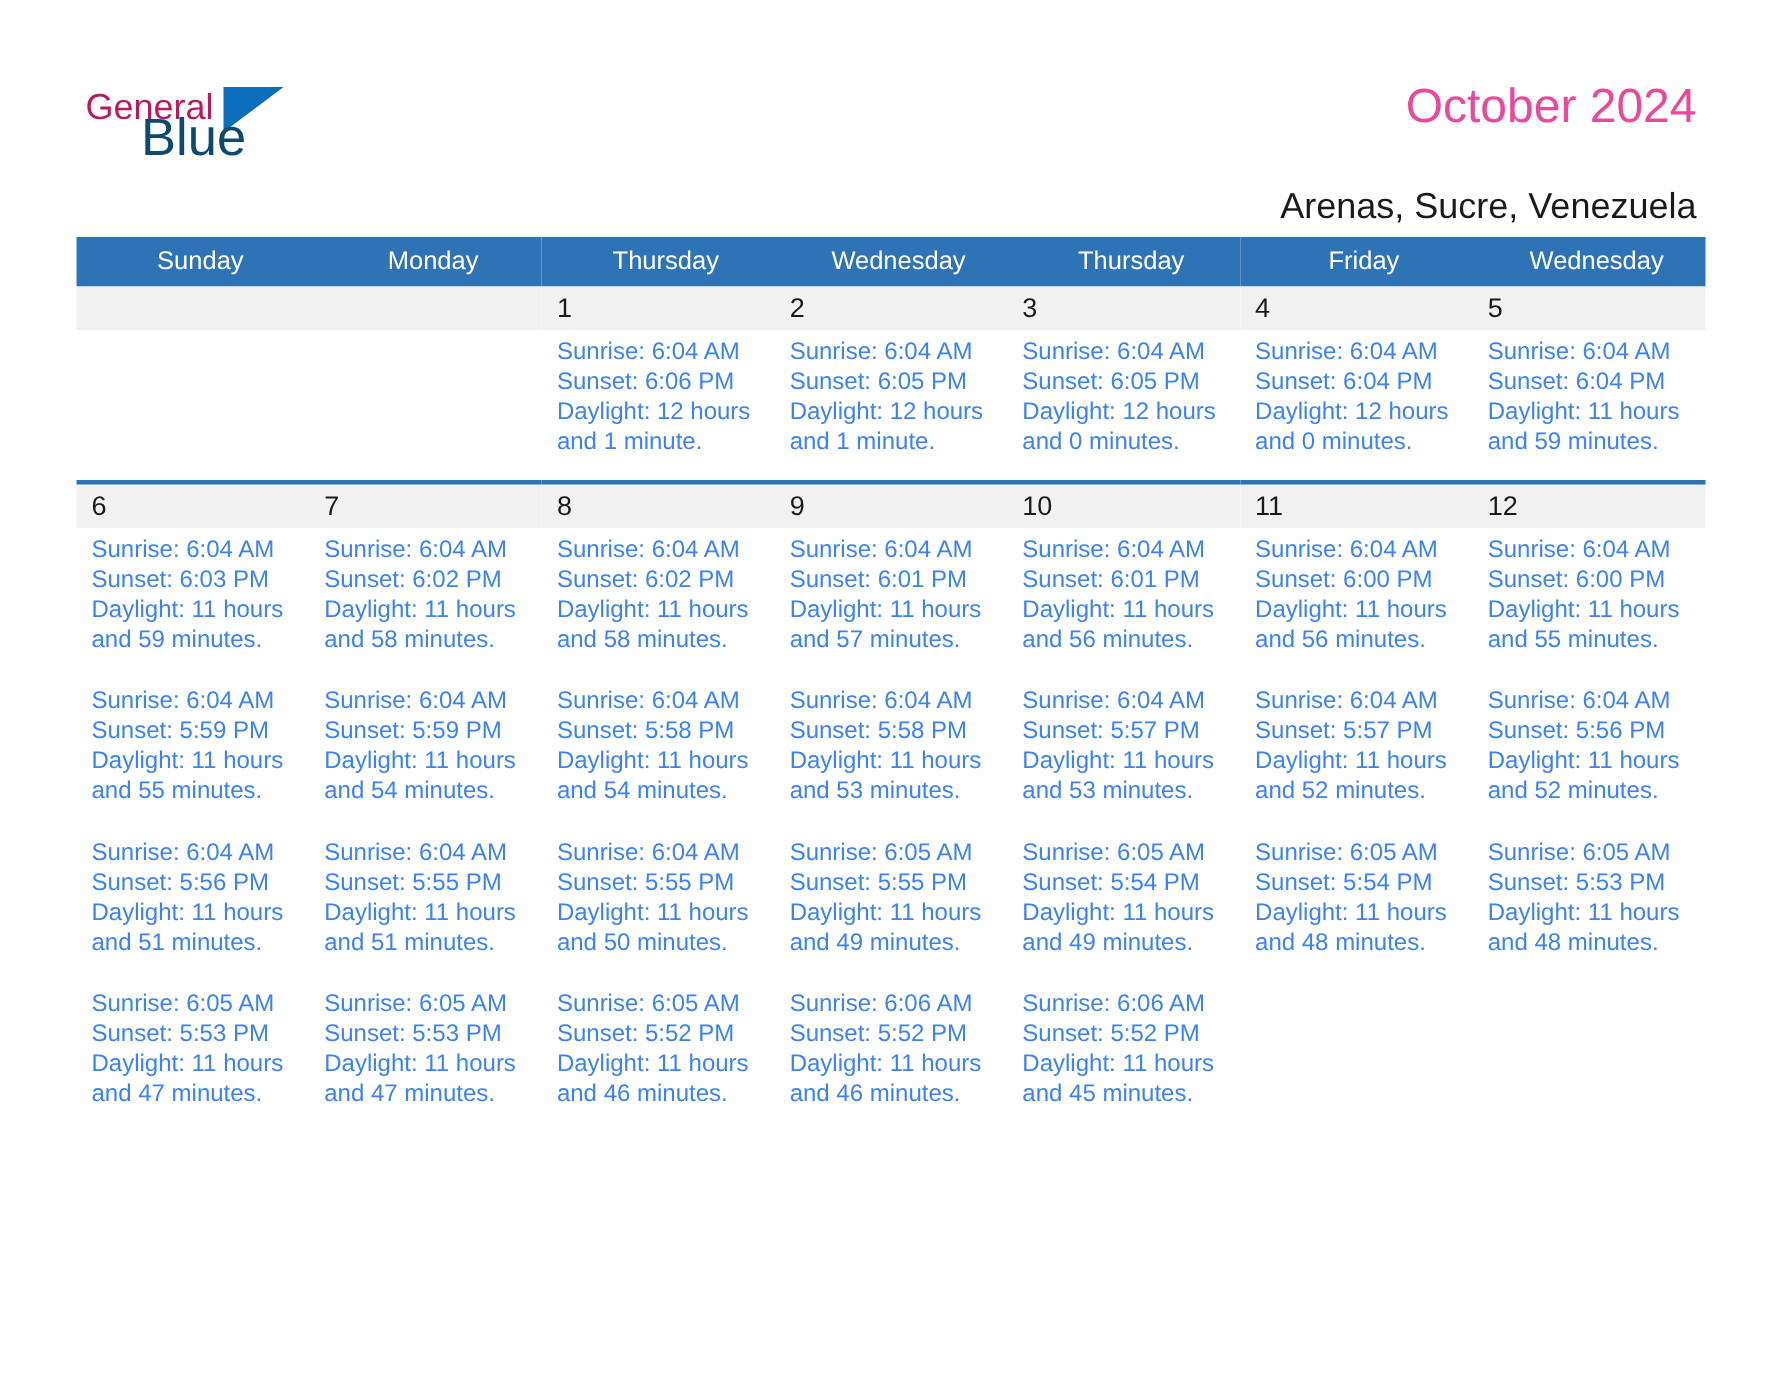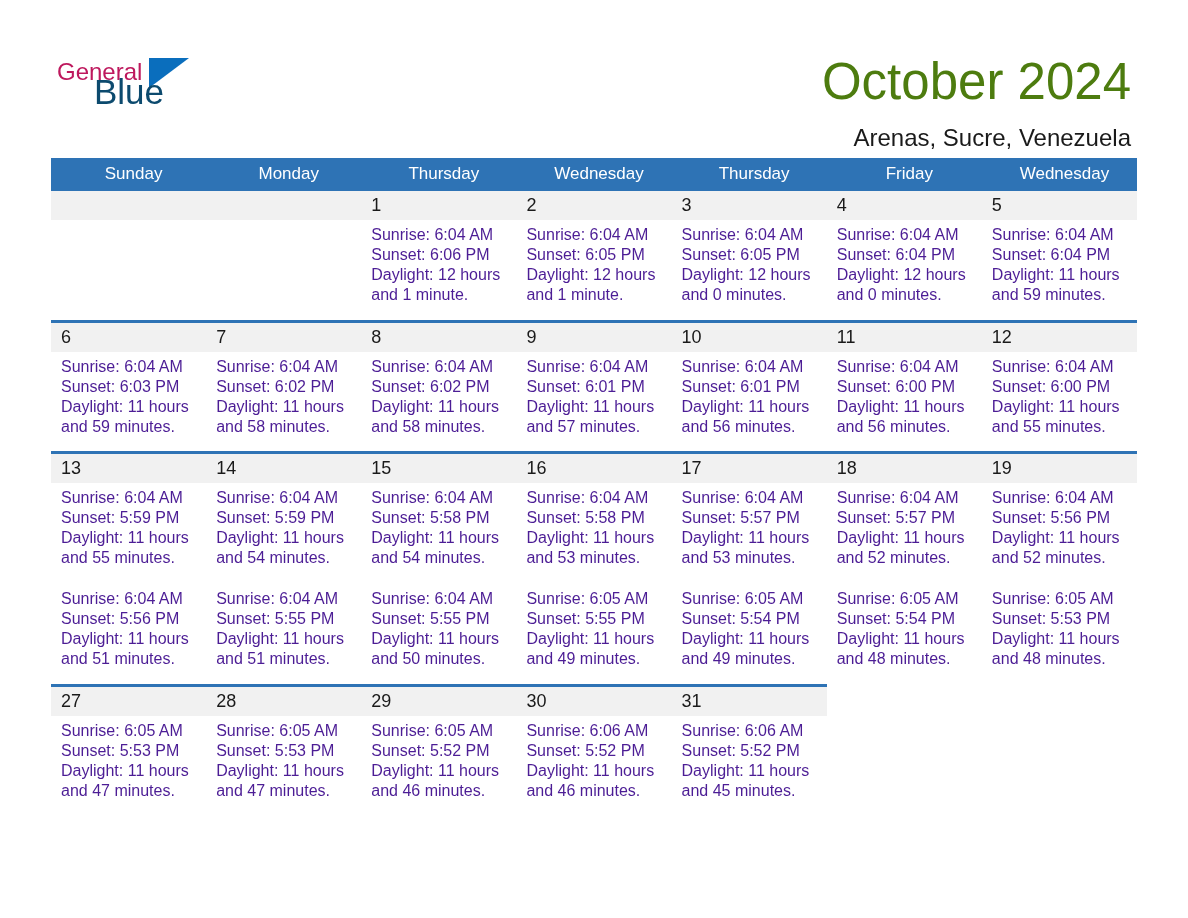--- a/index.html
+++ b/index.html
@@ -59,22 +59,22 @@
     left: 37px;
     top: 20px;
     font-size: 35px;
     color: #0c4a6e;
     line-height: 40px;
   }
   .title {
     position: absolute;
     right: 57px;
     top: 52px;
-    font-size: 51px;
-    color: #4d7c0f;
+    font-size: 32px;
+    color: #ec4899;
     text-align: right;
     white-space: nowrap;
     letter-spacing: 0px;
   }
   .subtitle {
     position: absolute;
     right: 57px;
     top: 124px;
     font-size: 24px;
     color: #1a1a1a;
@@ -114,21 +114,21 @@
     vertical-align: top;
     box-sizing: border-box;
   }
   .daynum-row.first td {
     border-top: none;
   }
   .info-row td {
     background: #ffffff;
     font-size: 16px;
     line-height: 20px;
-    color: #4c1d95;
+    color: #3b82f6;
     padding: 5px 8px 12px 10px;
     height: 101px;
     vertical-align: top;
     box-sizing: border-box;
   }
   .info-row td .line {
     white-space: nowrap;
   }
   td.empty-cell { background: #ffffff; }
   .daynum-row td.blank-shaded { background: #f1f1f1; }
@@ -259,29 +259,20 @@
               <div class="line">Daylight: 11 hours</div>
               <div class="line">and 56 minutes.</div>
             </td>
             <td>
               <div class="line">Sunrise: 6:04 AM</div>
               <div class="line">Sunset: 6:00 PM</div>
               <div class="line">Daylight: 11 hours</div>
               <div class="line">and 55 minutes.</div>
             </td>
           </tr>
-          <tr class="daynum-row">
-            <td>13</td>
-            <td>14</td>
-            <td>15</td>
-            <td>16</td>
-            <td>17</td>
-            <td>18</td>
-            <td>19</td>
-          </tr>
           <tr class="info-row">
             <td>
               <div class="line">Sunrise: 6:04 AM</div>
               <div class="line">Sunset: 5:59 PM</div>
               <div class="line">Daylight: 11 hours</div>
               <div class="line">and 55 minutes.</div>
             </td>
             <td>
               <div class="line">Sunrise: 6:04 AM</div>
               <div class="line">Sunset: 5:59 PM</div>
@@ -355,29 +346,20 @@
               <div class="line">Sunset: 5:54 PM</div>
               <div class="line">Daylight: 11 hours</div>
               <div class="line">and 48 minutes.</div>
             </td>
             <td>
               <div class="line">Sunrise: 6:05 AM</div>
               <div class="line">Sunset: 5:53 PM</div>
               <div class="line">Daylight: 11 hours</div>
               <div class="line">and 48 minutes.</div>
             </td>
-          </tr>
-          <tr class="daynum-row">
-            <td>27</td>
-            <td>28</td>
-            <td>29</td>
-            <td>30</td>
-            <td>31</td>
-            <td class="blank-none"></td>
-            <td class="blank-none"></td>
           </tr>
           <tr class="info-row">
             <td>
               <div class="line">Sunrise: 6:05 AM</div>
               <div class="line">Sunset: 5:53 PM</div>
               <div class="line">Daylight: 11 hours</div>
               <div class="line">and 47 minutes.</div>
             </td>
             <td>
               <div class="line">Sunrise: 6:05 AM</div>

